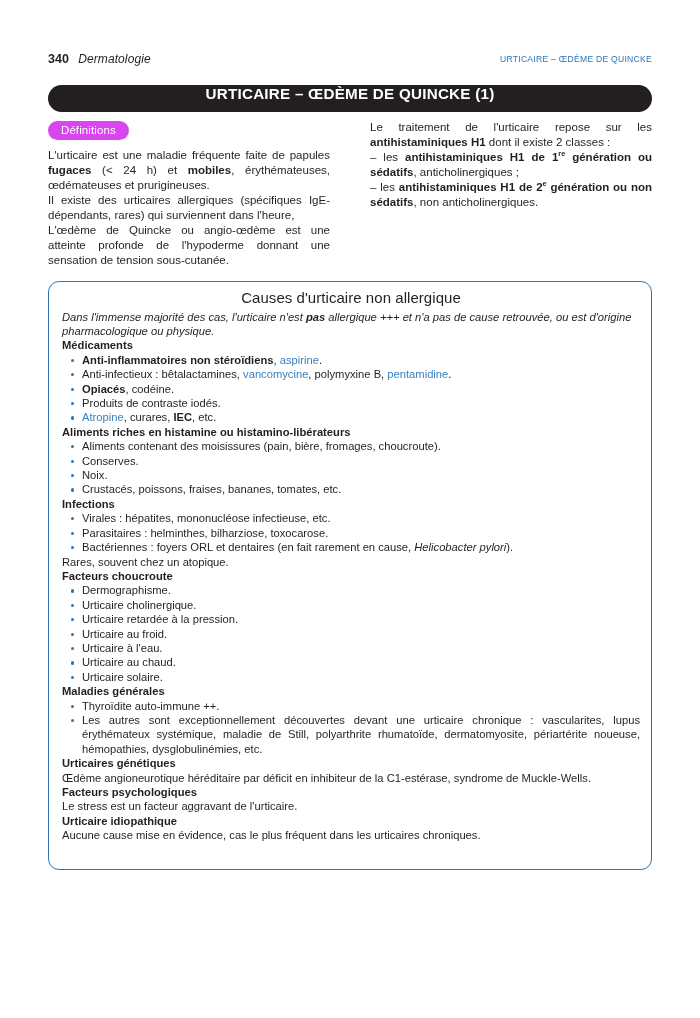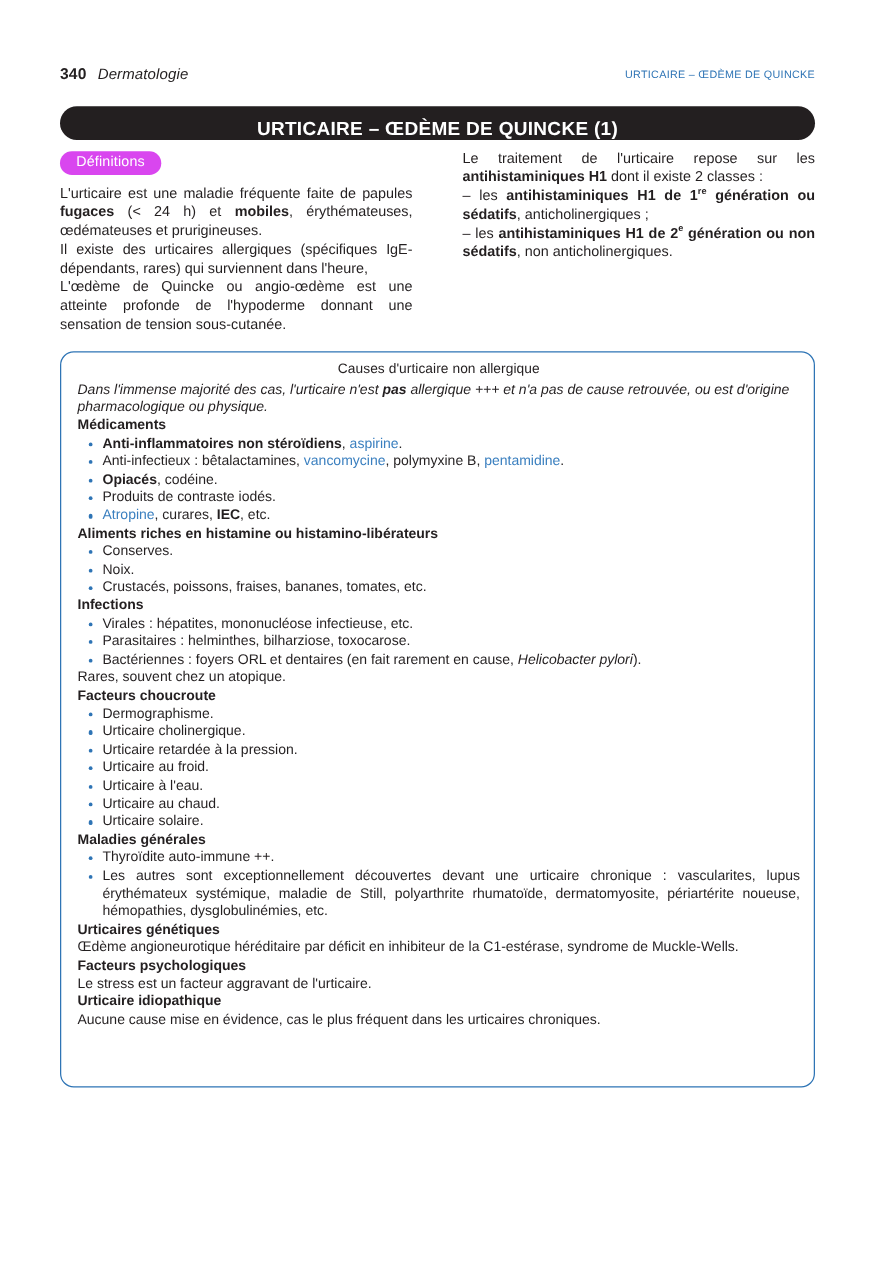--- a/index.html
+++ b/index.html
@@ -64,21 +64,21 @@
   
   .title-bar {
     position: absolute;
     left: 48px;
     top: 85px;
     width: 604px;
     height: 27px;
     background: #231f20;
     border-radius: 14px;
     display: flex;
-    align-items: flex-end;
+    align-items: flex-start;
     justify-content: center;
   }
   .title-bar-text {
     color: #ffffff;
     font-size: 15.2px;
     font-weight: bold;
     letter-spacing: .25px;
     white-space: nowrap;
   }
 
@@ -131,21 +131,21 @@
     border: 1.6px solid #2e74b5;
     border-radius: 11px;
     box-sizing: border-box;
     background: #ffffff;
   }
   .box-inner {
     padding: 7px 11px 6px 13px;
   }
   .box-title {
     text-align: center;
-    font-size: 11px;
+    font-size: 15px;
     color: #231f20;
     margin: 0 0 4px 0;
     letter-spacing: .05px;
   }
   .box-lead {
     font-size: 11.2px;
     font-style: italic;
     line-height: 14.2px;
     margin: 0 0 0 0;
     color: #231f20;
@@ -239,20 +239,21 @@
           <div class="grp-head">Médicaments</div>
           <ul class="blist">
             <li><span class="b">Anti-inflammatoires non stéroïdiens</span><span>, </span><span class="link">aspirine</span><span>.</span></li>
             <li><span>Anti-infectieux : bêtalactamines, </span><span class="link">vancomycine</span><span>, polymyxine B, </span><span class="link">pentamidine</span><span>.</span></li>
             <li><span class="b">Opiacés</span><span>, codéine.</span></li>
             <li><span>Produits de contraste iodés.</span></li>
             <li><span class="link">Atropine</span><span>, curares, </span><span class="b">IEC</span><span>, etc.</span></li>
           </ul>
           <div class="grp-head">Aliments riches en histamine ou histamino-libérateurs</div>
           <ul class="blist">
+            <li><span>Aliments contenant des moisissures (pain, bière, fromages, choucroute).</span></li>
             <li><span>Conserves.</span></li>
             <li><span>Noix.</span></li>
             <li><span>Crustacés, poissons, fraises, bananes, tomates, etc.</span></li>
           </ul>
           <div class="grp-head">Infections</div>
           <ul class="blist">
             <li><span>Virales : hépatites, mononucléose infectieuse, etc.</span></li>
             <li><span>Parasitaires : helminthes, bilharziose, toxocarose.</span></li>
             <li><span>Bactériennes : foyers ORL et dentaires (en fait rarement en cause, </span><span class="i">Helicobacter pylori</span><span>).</span></li>
           </ul>

